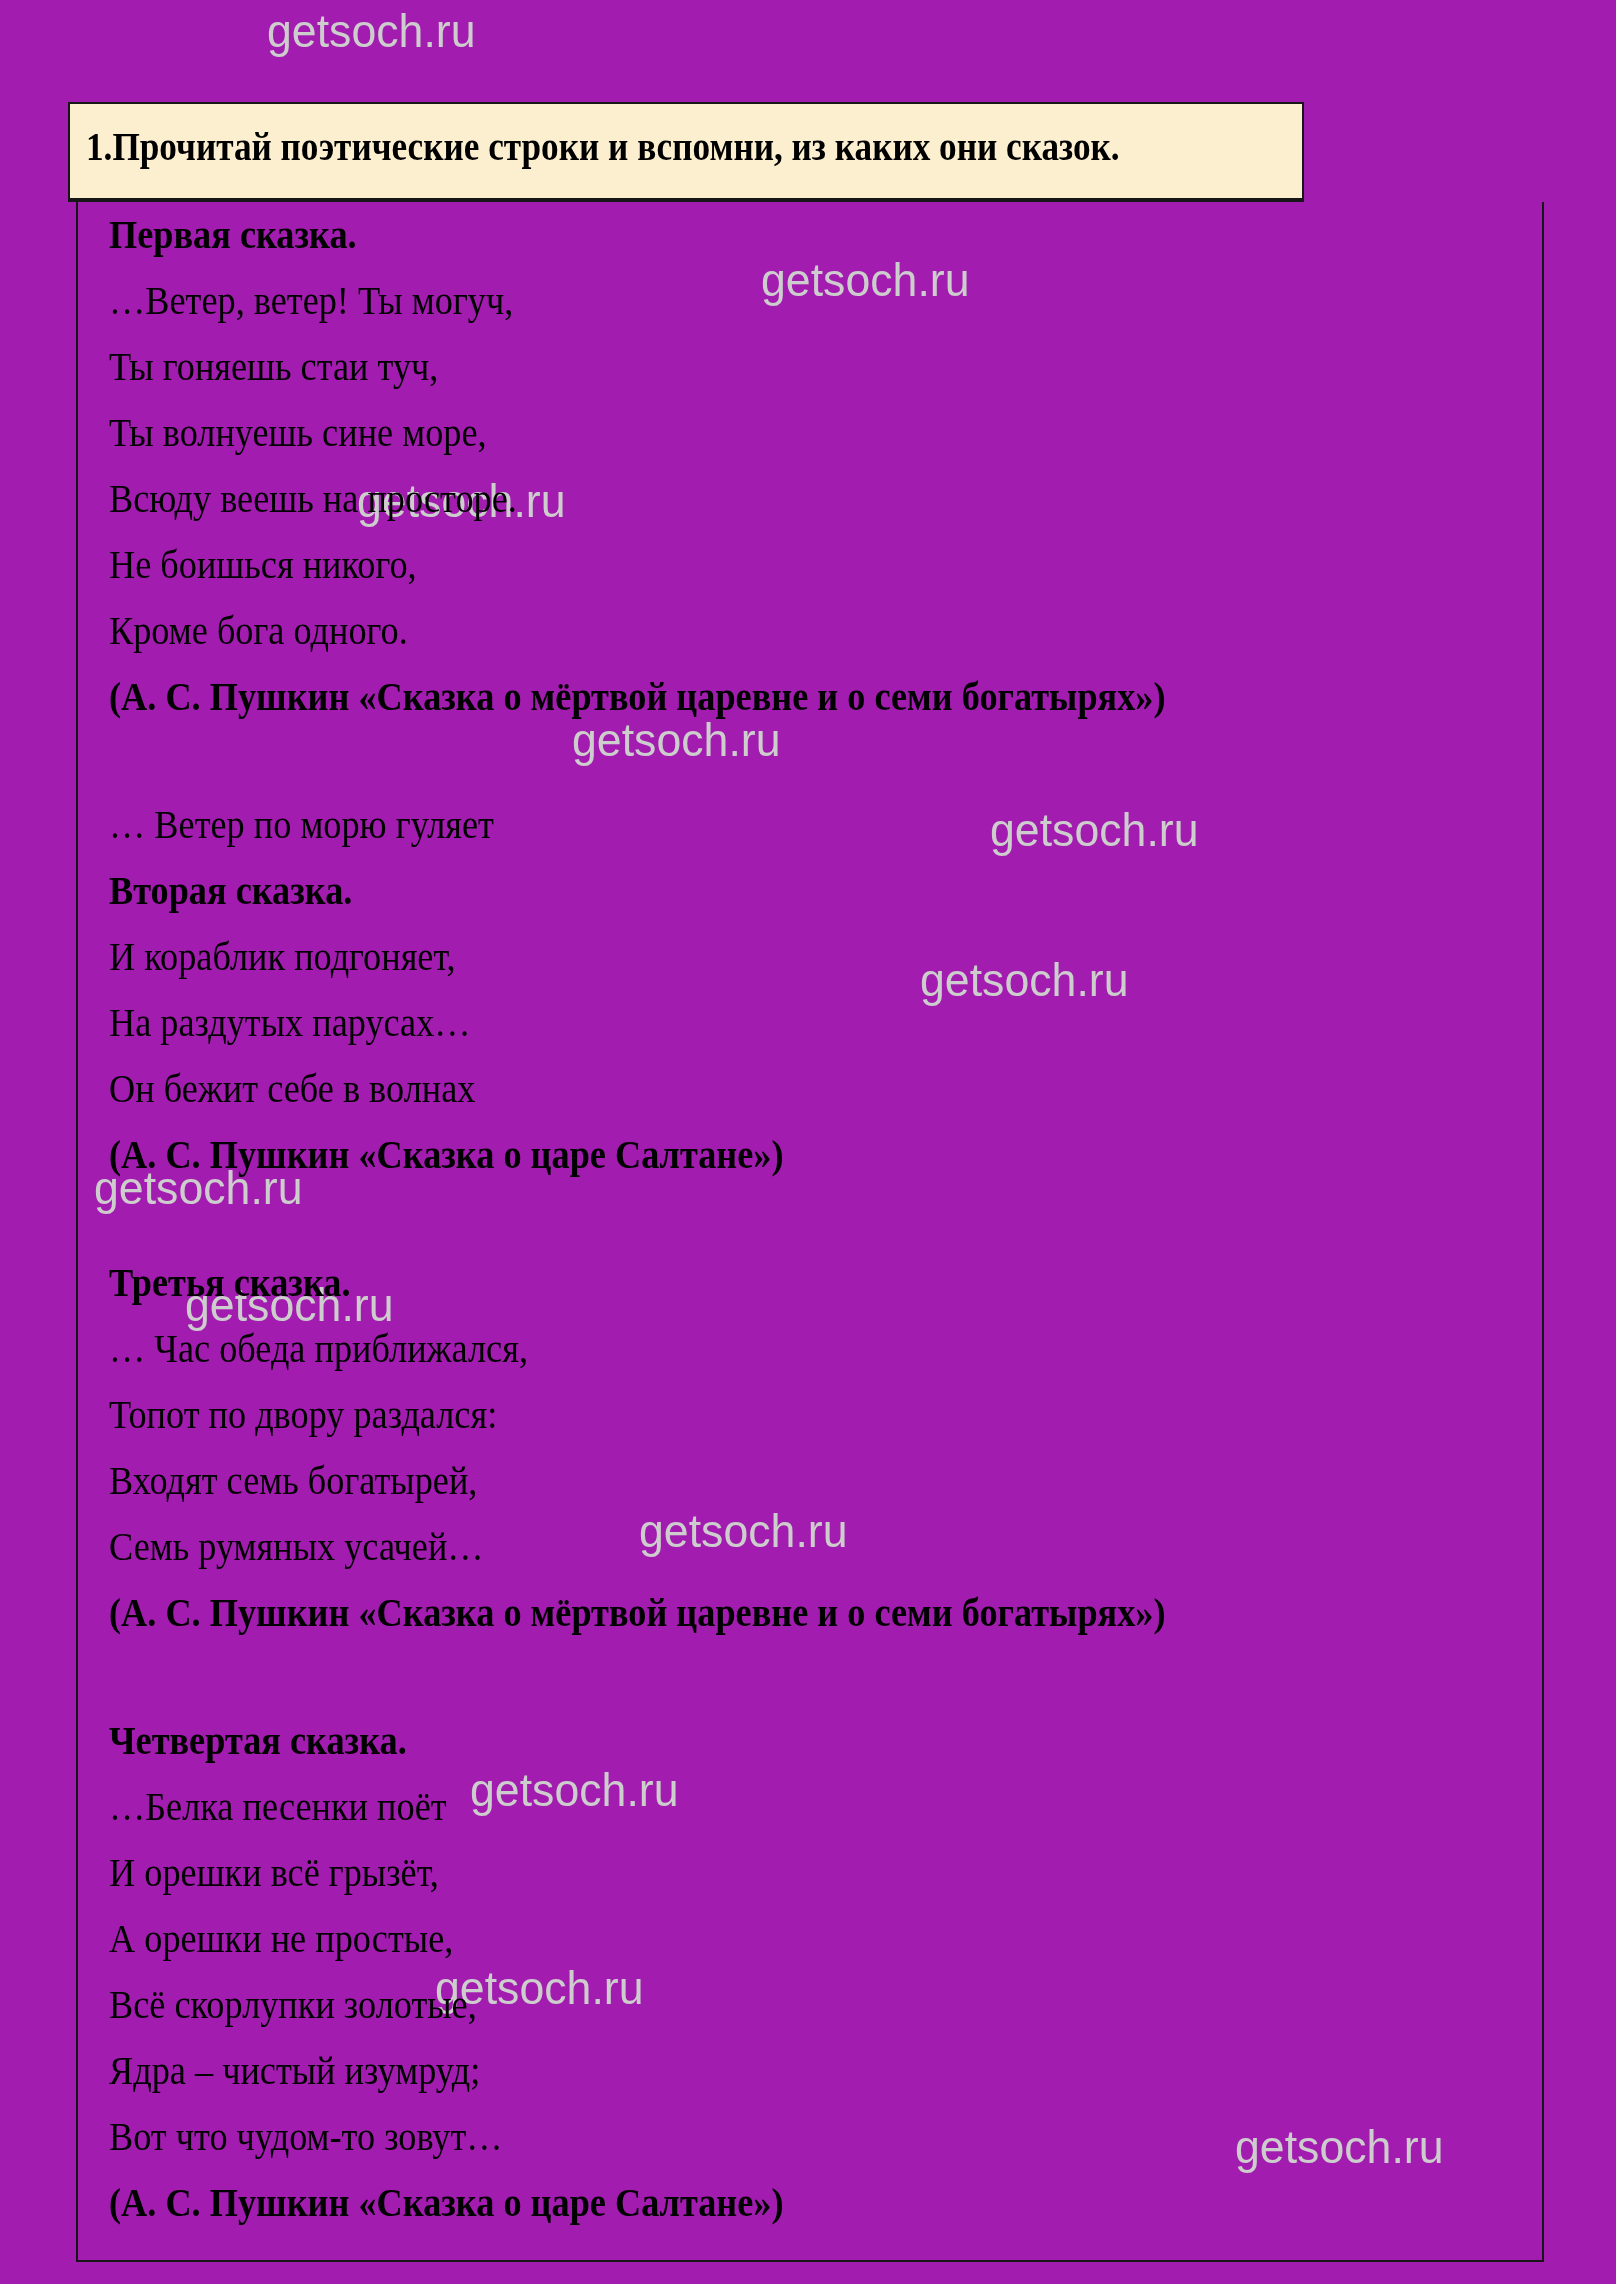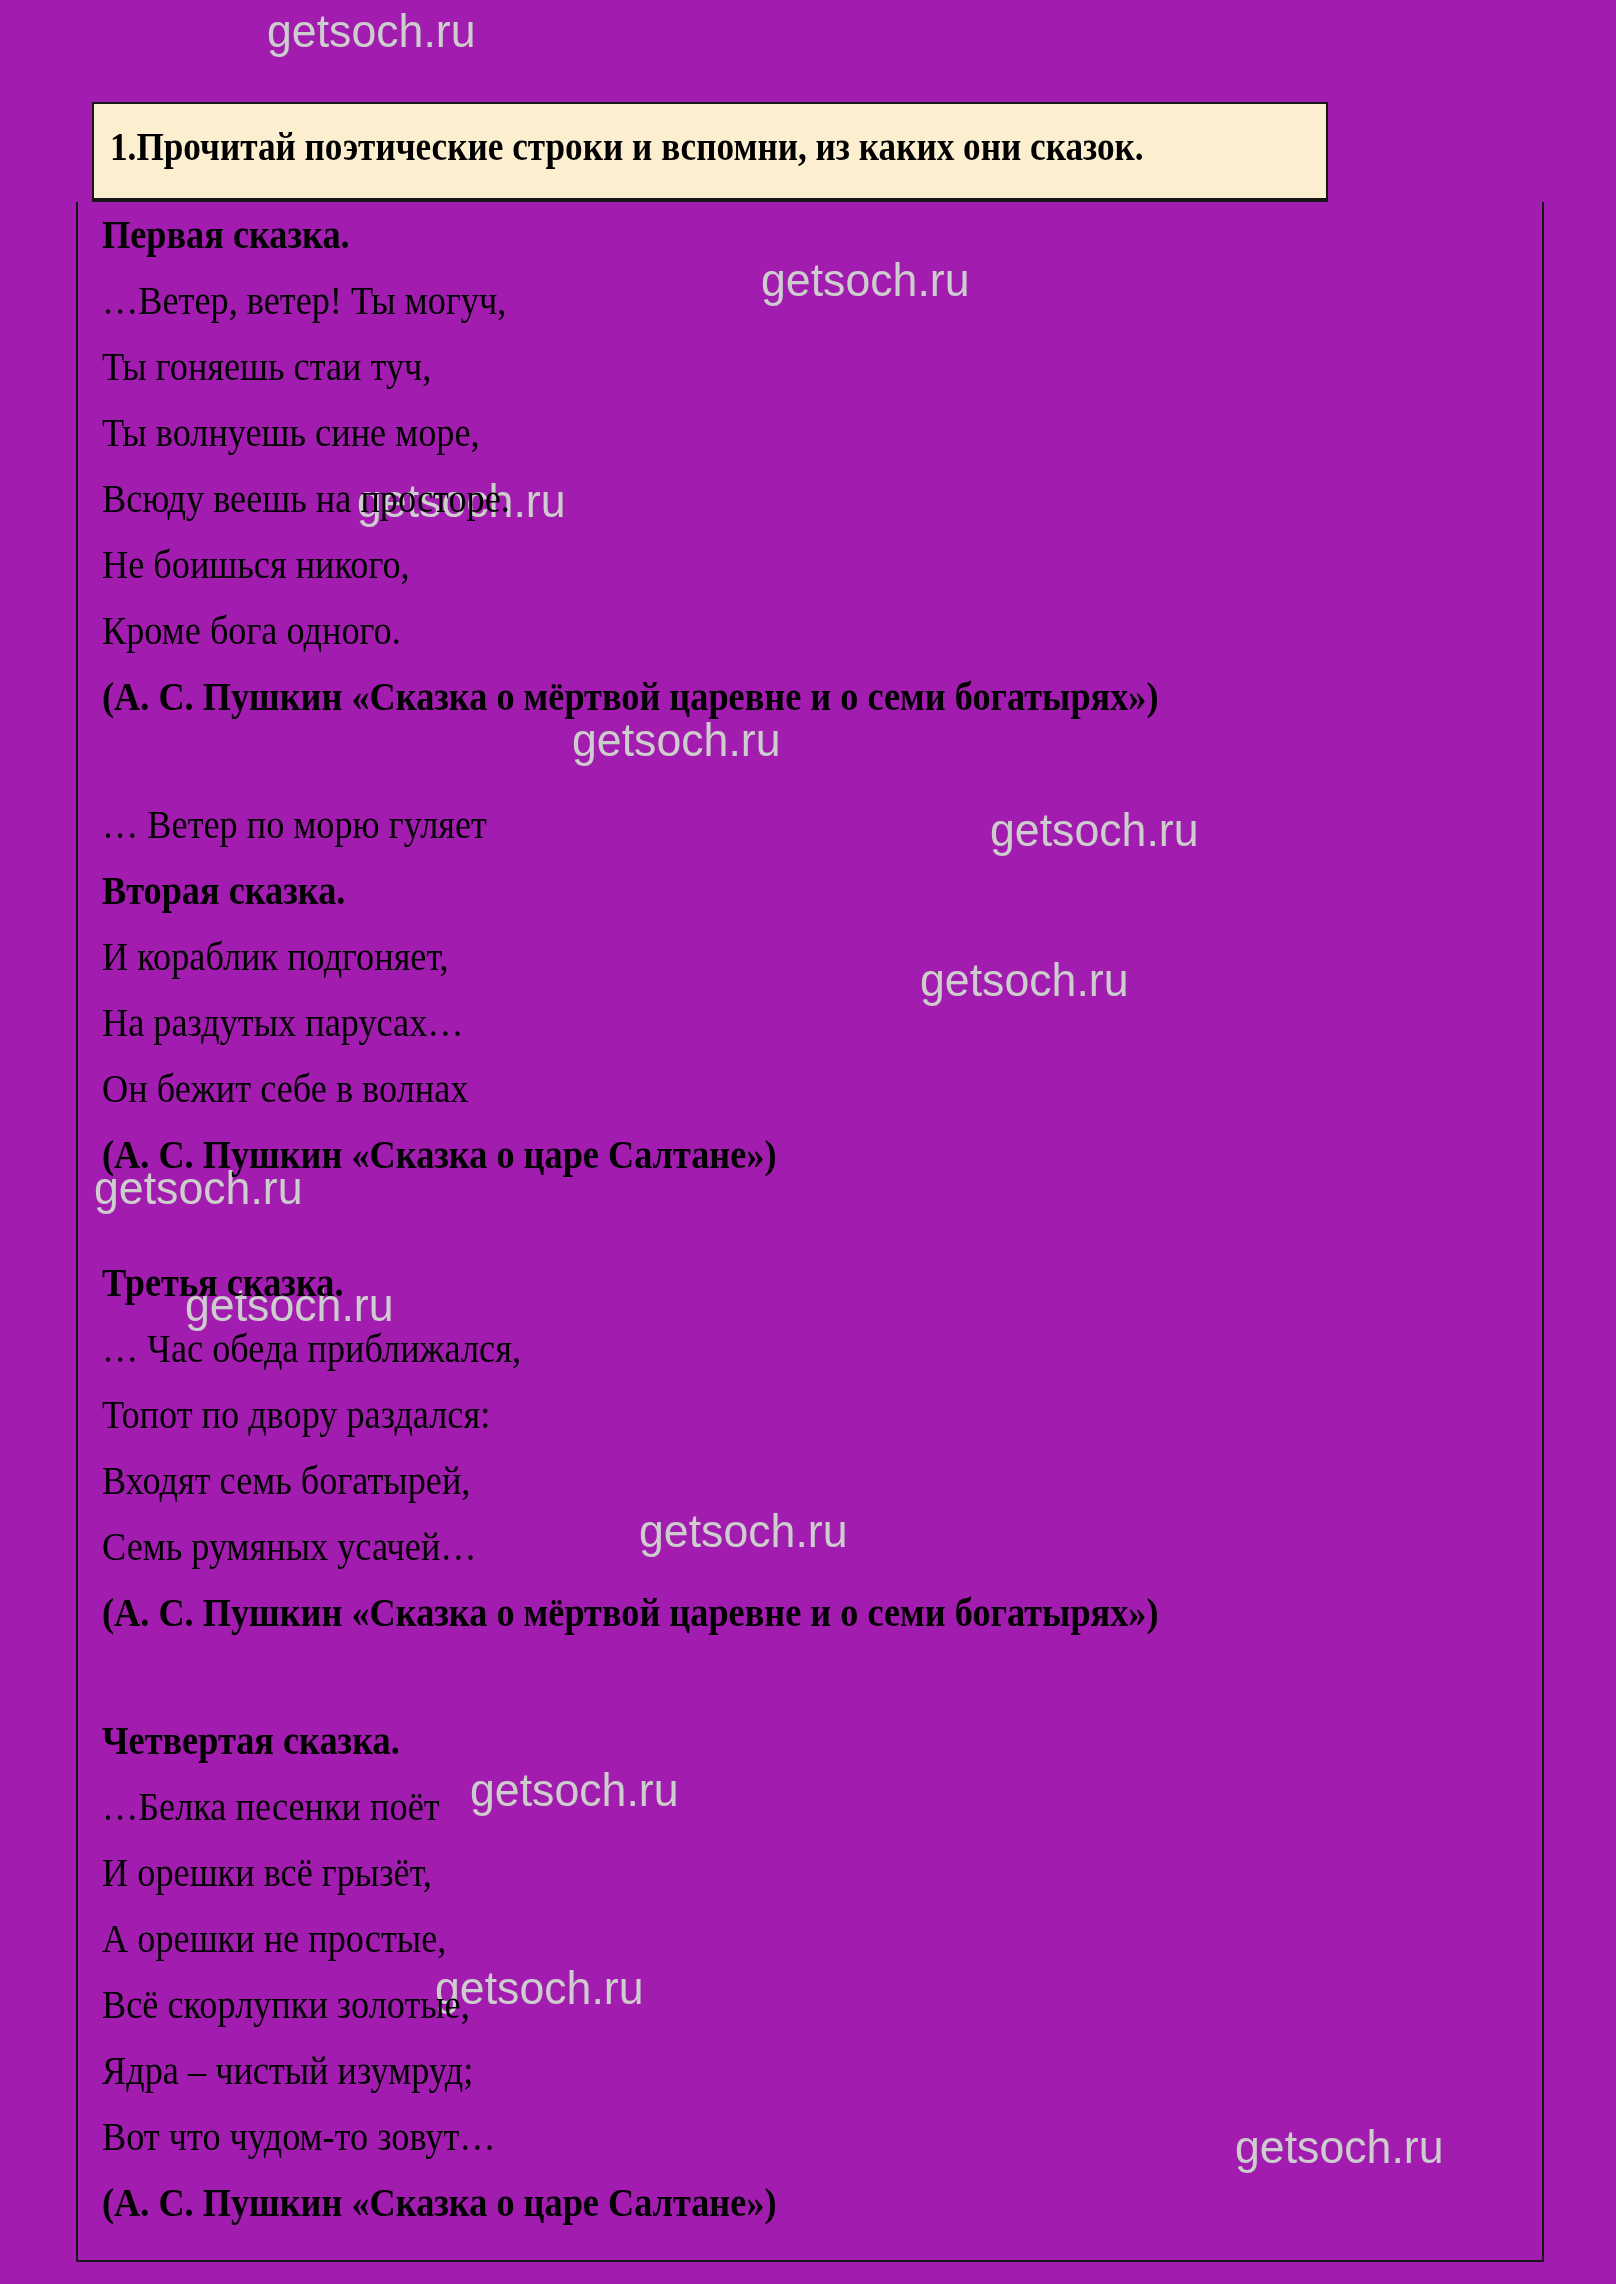--- a/index.html
+++ b/index.html
@@ -20,21 +20,21 @@
     line-height: 47px;
     color: #cdcdcd;
     white-space: nowrap;
     transform: scaleX(0.95);
     transform-origin: 0 0;
     user-select: none;
   }
   
   .header-box {
     position: absolute;
-    left: 92px;
+    left: 68px;
     top: 102px;
     width: 1236px;
     height: 100px;
     box-sizing: border-box;
     background: #fcefd0;
     border: 2.6px solid #161616;
     border-bottom-width: 4.6px;
     font-family: Liberation Serif, serif;
   }
   .header-text {
@@ -50,21 +50,21 @@
   
   .content-box {
     position: absolute;
     left: 76px;
     top: 202px;
     width: 1468px;
     height: 2060px;
     box-sizing: border-box;
     border: 2.6px solid #161616;
     border-top: none;
-    padding-left: 24px;
+    padding-left: 31px;
     overflow: hidden;
   }
   .section { }
   .section + .section { margin-top: 62px; }
   .line {
     height: 66px;
     line-height: 66px;
     white-space: nowrap;
   }
   .tx {

